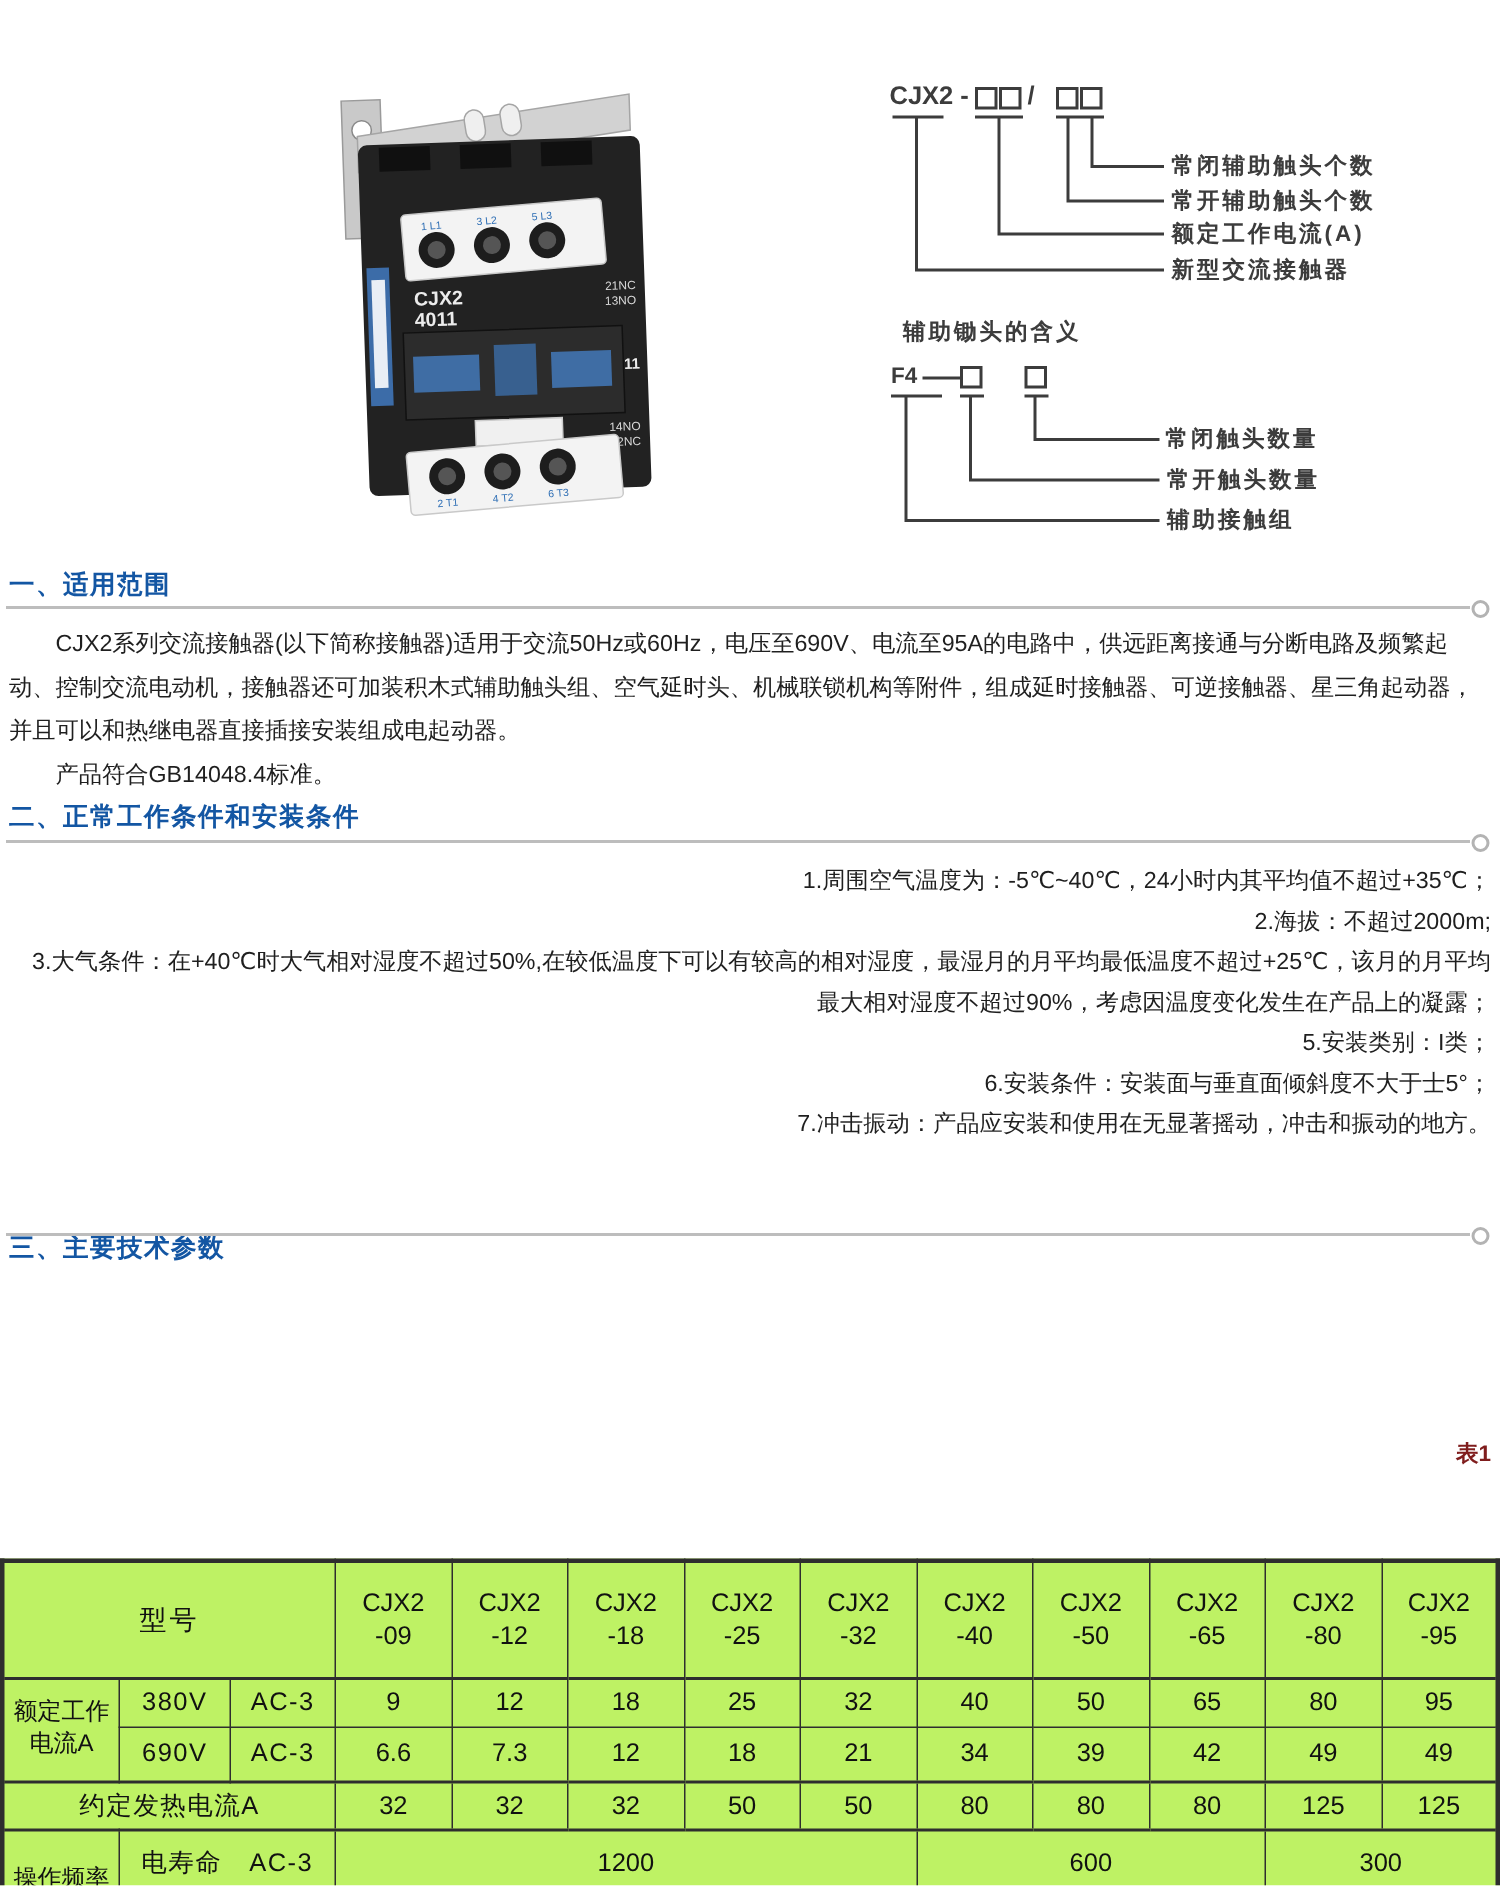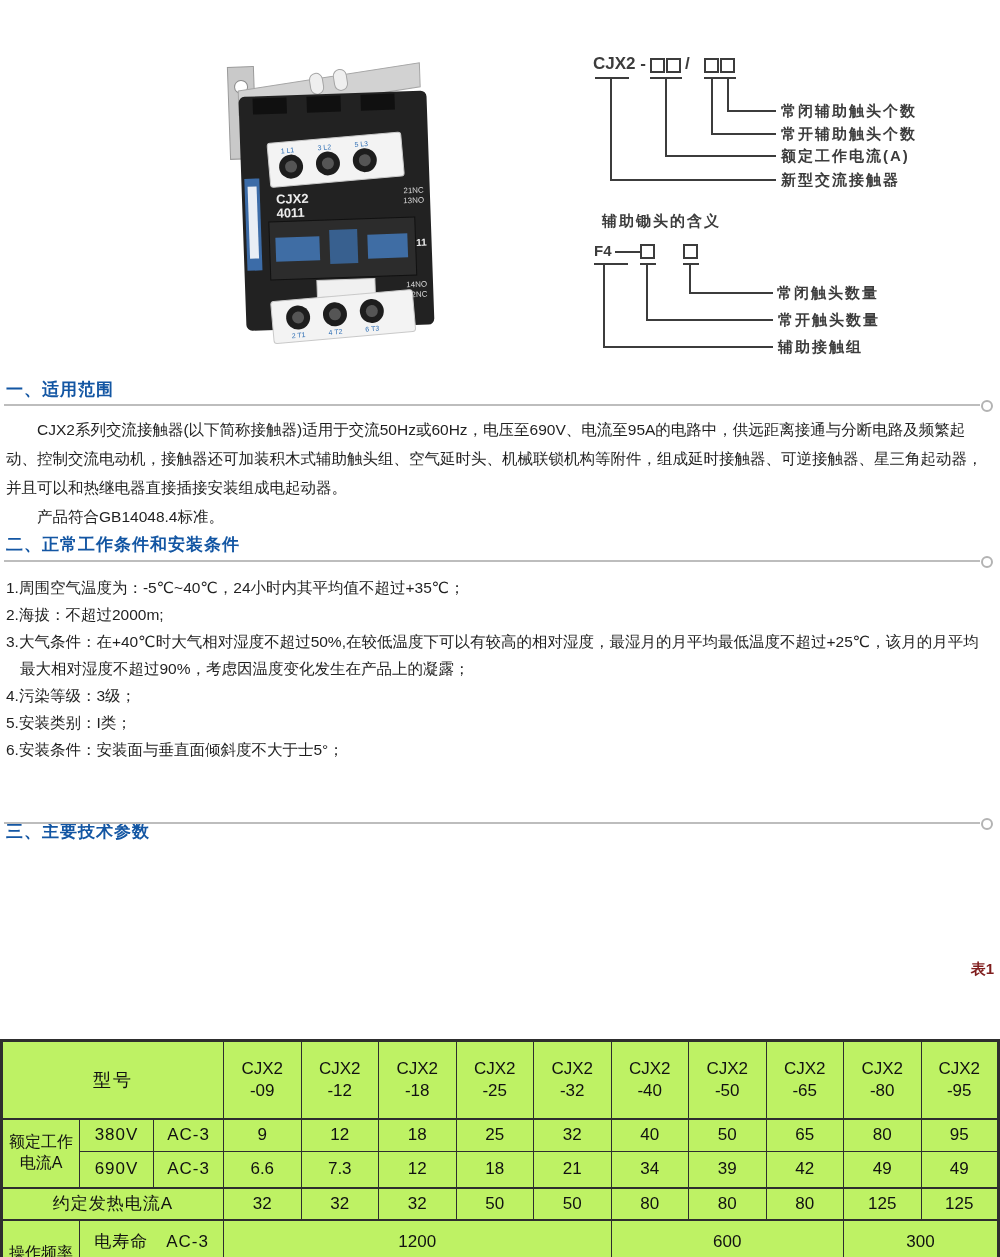--- a/index.html
+++ b/index.html
@@ -8,21 +8,21 @@
   .title{position:absolute;left:6px;top:6px;margin:0;font-size:20px;font-weight:bold;
          color:#1356a3;letter-spacing:1px;}
   .sec-head{position:absolute;left:6px;margin:0;font-size:17px;font-weight:bold;color:#1356a3;letter-spacing:1px;}
   .rule{position:absolute;left:4px;width:976px;height:0;border-top:2px solid #bdbdbd;}
   .rule .knob{position:absolute;right:-13px;top:-6px;width:8px;height:8px;border:2px solid #b3b3b3;
         border-radius:50%;background:#fff;}
   .para{position:absolute;left:6px;width:986px;font-size:15.5px;line-height:29px;}
   .indent2{text-indent:31px;}
   .list{position:absolute;left:6px;width:988px;font-size:15.5px;}
   .list .item{padding-left:14px;text-indent:-14px;}
-  .lh27 .item{line-height:27px;}
+  .lh27 .item{line-height:27px;text-align:right;}
   .lh23 .item{line-height:23px;}
   .tag{position:absolute;right:6px;top:960px;font-size:15px;font-weight:bold;color:#7f1d1d;}
 
   
   .diagram{position:absolute;}
   .d-svg{position:absolute;left:0;top:0;}
   .d-formula{position:absolute;font-size:17px;font-weight:bold;color:#3c3c3c;white-space:nowrap;}
   .d-small{font-size:15px;}
   .box{position:absolute;width:15px;height:15px;box-sizing:border-box;border:2px solid #3c3c3c;background:#fff;}
   .d-label{position:absolute;font-size:15px;font-weight:bold;color:#3c3c3c;white-space:nowrap;
@@ -151,23 +151,23 @@
   </div>
 
   <h2 class="sec-head" style="top:533px;">二、正常工作条件和安装条件</h2>
   <div class="rule" style="top:560px;">
       <span class="knob"></span>
     </div>
   <div class="list lh27" style="top:574px;">
     <div class="item">1.周围空气温度为：-5℃~40℃，24小时内其平均值不超过+35℃；</div>
     <div class="item">2.海拔：不超过2000m;</div>
     <div class="item">3.大气条件：在+40℃时大气相对湿度不超过50%,在较低温度下可以有较高的相对湿度，最湿月的月平均最低温度不超过+25℃，该月的月平均最大相对湿度不超过90%，考虑因温度变化发生在产品上的凝露；</div>
-    <div class="item">4.污染等级：3级；</div>
     <div class="item">5.安装类别：I类；</div>
     <div class="item">6.安装条件：安装面与垂直面倾斜度不大于士5°；</div>
+    <div class="item">7.冲击振动：产品应安装和使用在无显著摇动，冲击和振动的地方。</div>
   </div>
 
   <h2 class="sec-head" style="top:820px;">三、主要技术参数</h2>
   <div class="rule" style="top:822px;">
       <span class="knob"></span>
     </div>
 
   <div class="tag">表1</div>
 
   <table class="spec">

